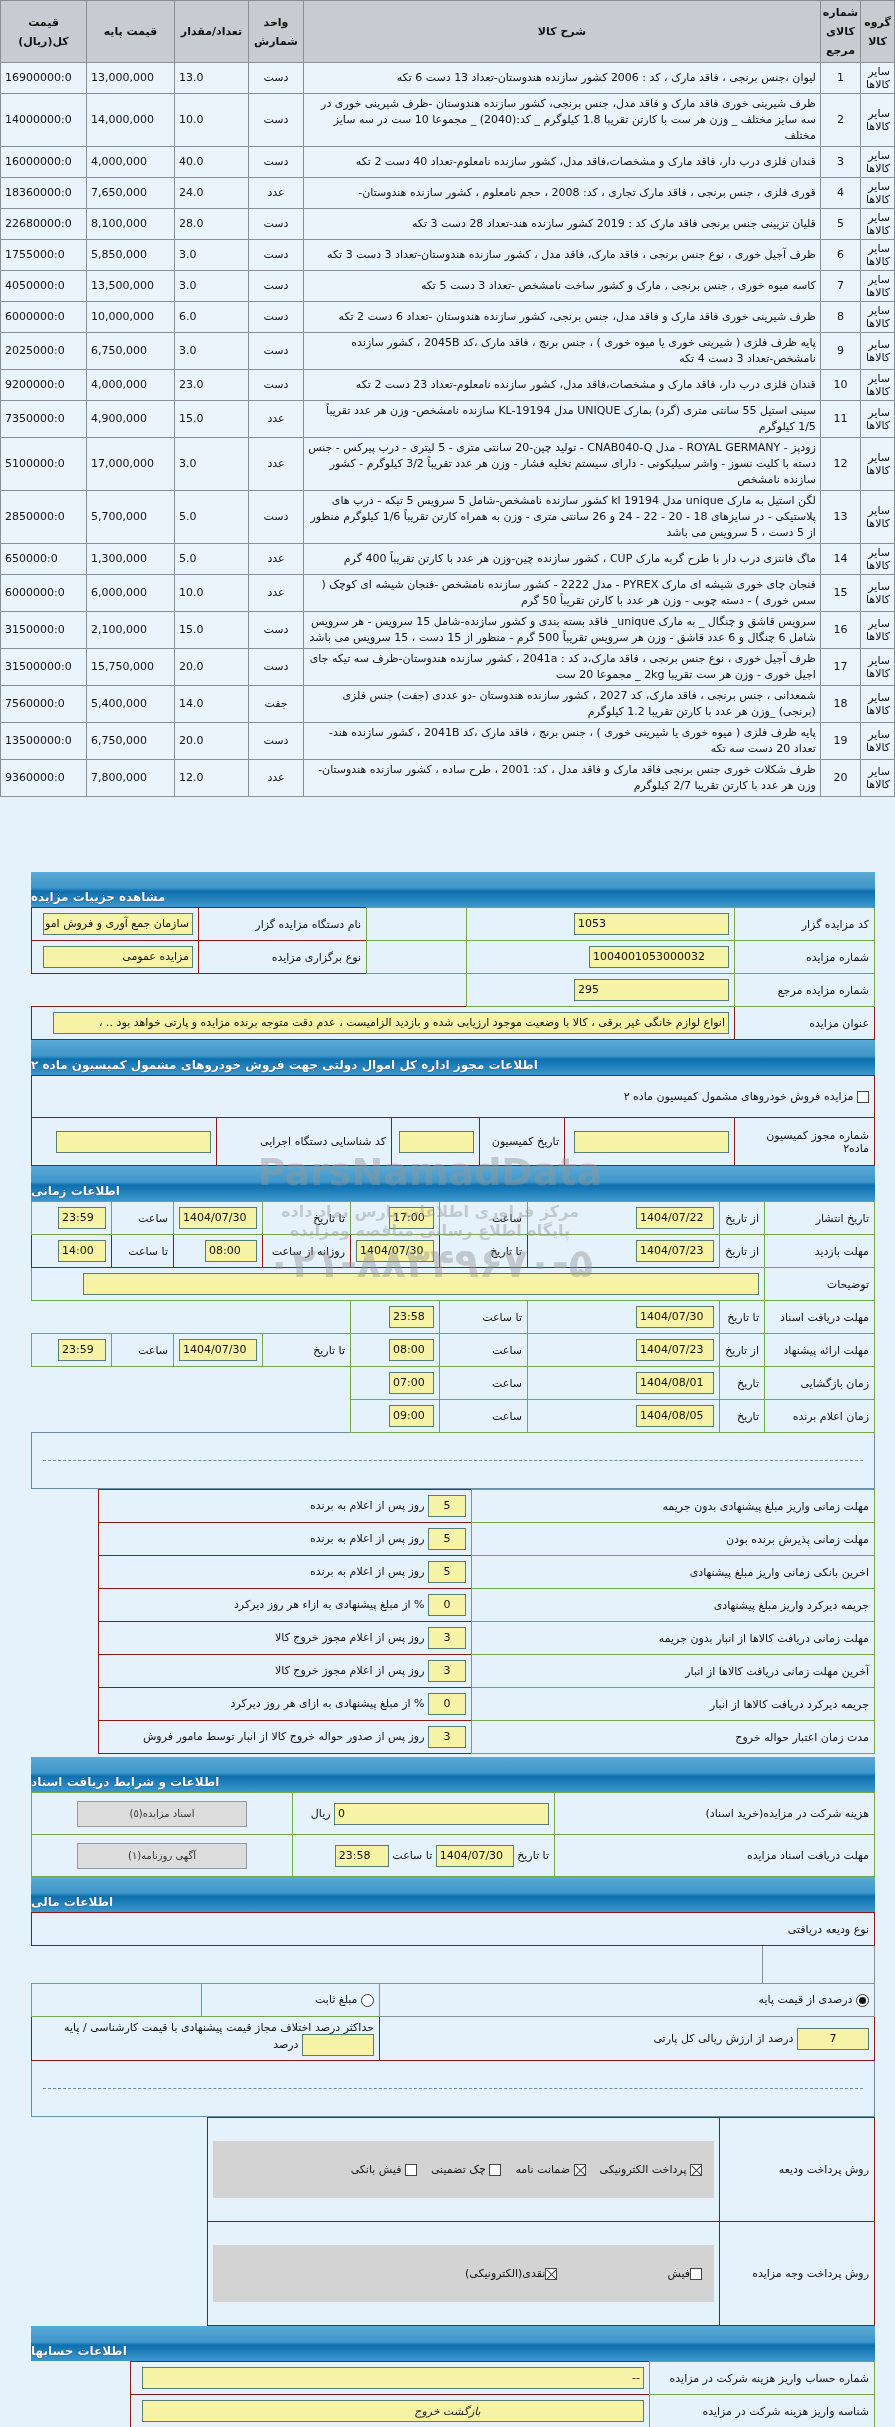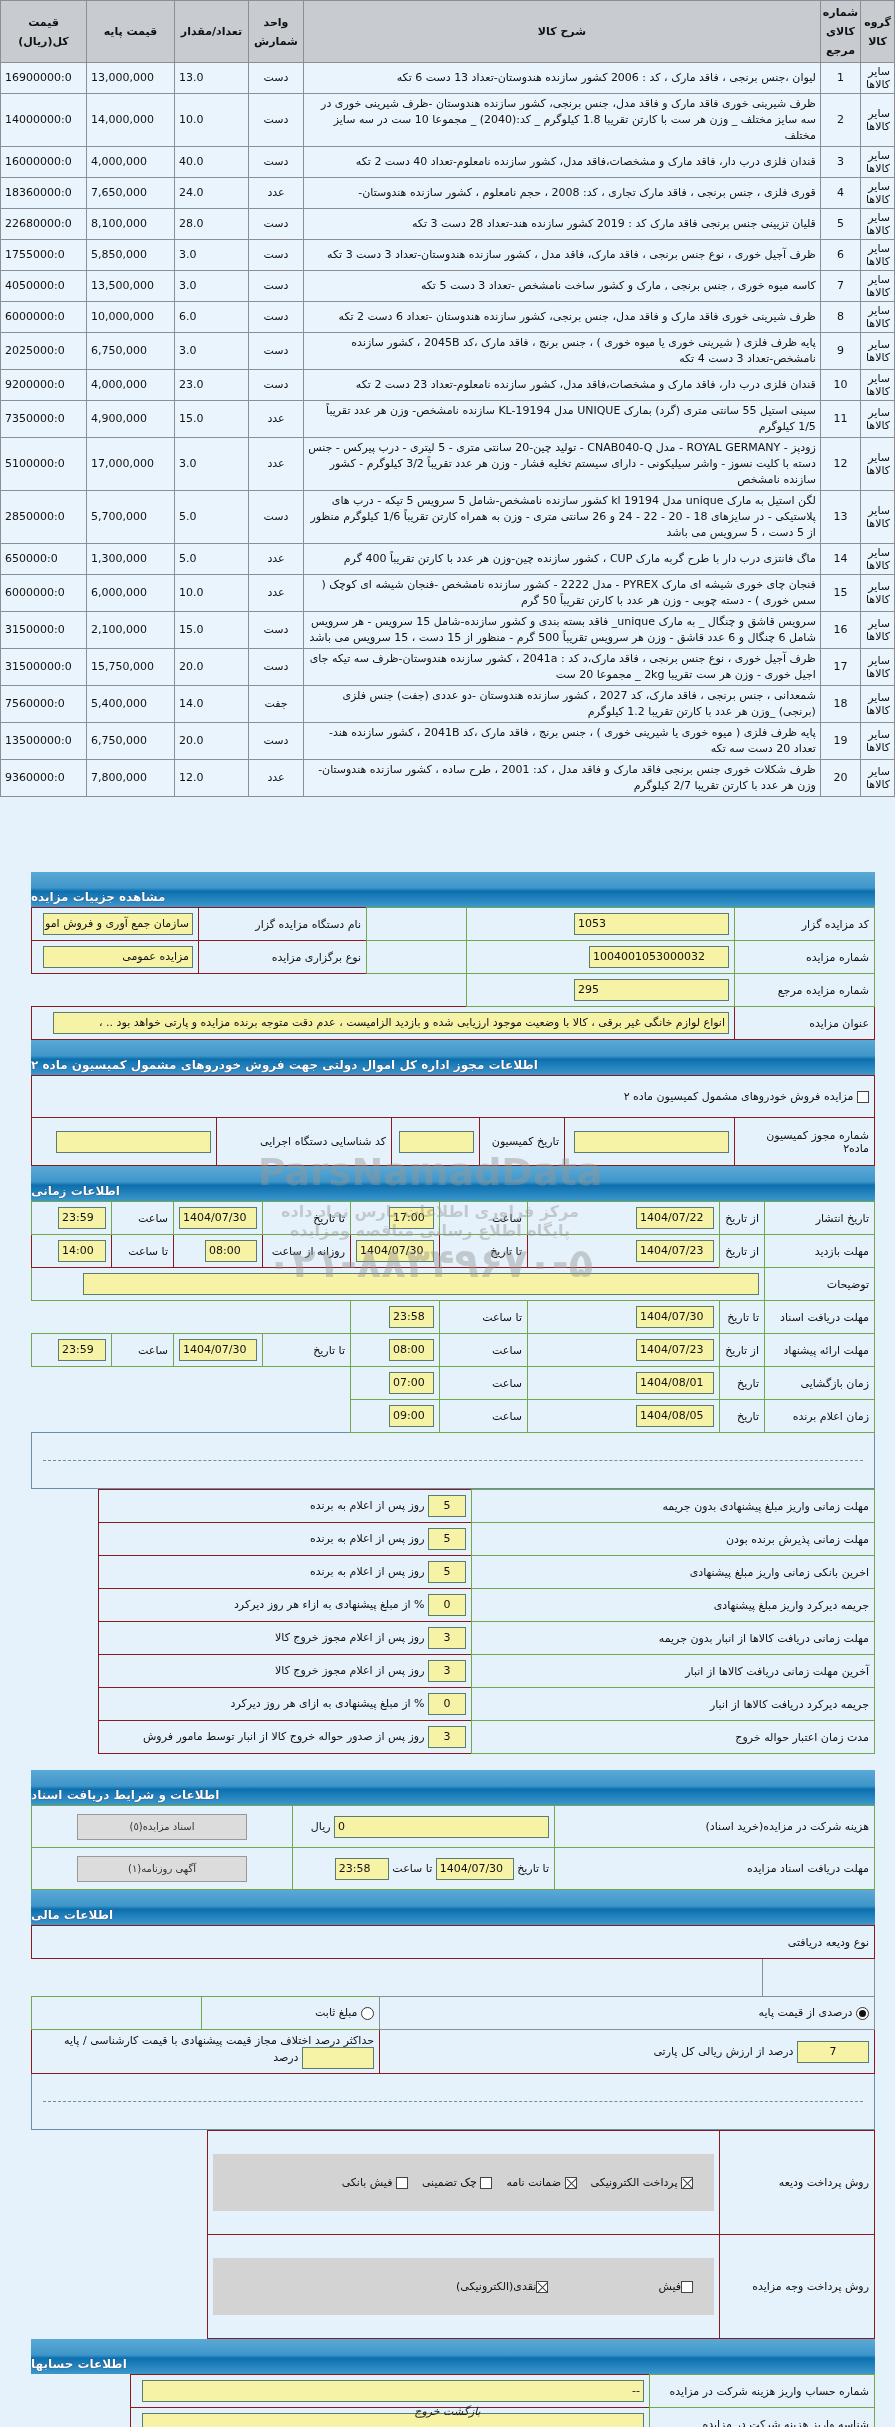--- a/index.html
+++ b/index.html
@@ -20,21 +20,21 @@
 .grid td.red{border-color:#8b1a1a}
 .inp{display:inline-block;background:#f7f3a6;border:1px solid #5a7d6d;height:22px;line-height:20px;padding:0 3px;font-size:11px;text-align:left;direction:ltr;vertical-align:middle;overflow:hidden;white-space:nowrap}
 .inp.rtl{direction:rtl;text-align:right}
 .inp.c{text-align:center}
 .btn{display:inline-block;width:170px;height:26px;background:#dcdcdc;border:1px solid #999;font-size:10px;text-align:center;line-height:24px;color:#333}
 .chk{display:inline-block;width:12px;height:12px;border:1px solid #444;background:#fff;vertical-align:middle;position:relative}
 .chk.on::before,.chk.on::after{content:"";position:absolute;left:5px;top:-1px;width:1px;height:13px;background:#444}
 .chk.on::before{transform:rotate(45deg)}.chk.on::after{transform:rotate(-45deg)}
 .radio{display:inline-block;width:13px;height:13px;border:1px solid #333;border-radius:50%;background:#fff;vertical-align:middle;position:relative}
 .radio.on::after{content:"";position:absolute;left:2px;top:2px;width:7px;height:7px;border-radius:50%;background:#111}
-.graybox{background:#d3d3d3;padding:22px 21px;text-align:right}
+.graybox{background:#d3d3d3;padding:22px 12px;text-align:right}
 .dash{border-top:1px dashed #6b8ea8;margin:0 6px}
 .footer{position:absolute;top:2405px;left:0;width:895px;text-align:center;font-size:11px;font-style:italic;color:#222}
 .watermark{position:absolute;left:220px;top:1080px;width:420px;height:330px;color:rgba(150,150,150,.45);text-align:center;pointer-events:none;font-weight:bold}
 </style>
 </head>
 <body>
 
 <table class="items">
   <thead>
     <tr>
@@ -383,21 +383,21 @@
           <td style="width:403px">جریمه دیرکرد دریافت کالاها از انبار</td>
           <td class="red"><span class="inp c" style="width:38px">0</span> <span>% از مبلغ پیشنهادی به ازای هر روز دیرکرد</span></td>
         </tr>
         <tr>
           <td style="width:403px">مدت زمان اعتبار حواله خروج</td>
           <td class="red"><span class="inp c" style="width:38px">3</span> <span>روز پس از صدور حواله خروج کالا از انبار توسط مامور فروش</span></td>
         </tr>
       </tbody>
   </table>
 
-  <div class="sec" style="margin-top:16px">اطلاعات و شرایط دریافت اسناد</div>
+  <div class="sec" style="margin-top:3px">اطلاعات و شرایط دریافت اسناد</div>
   <table class="grid">
     <tbody>
         <tr>
       <td style="width:320px;height:42px">هزینه شرکت در مزایده(خرید اسناد)</td>
       <td style="width:262px">
         <span class="inp" style="width:215px">0</span>
         <span>ریال</span>
       </td>
       <td style="text-align:center"><span class="btn">اسناد مزایده(٥)</span></td>
     </tr>

